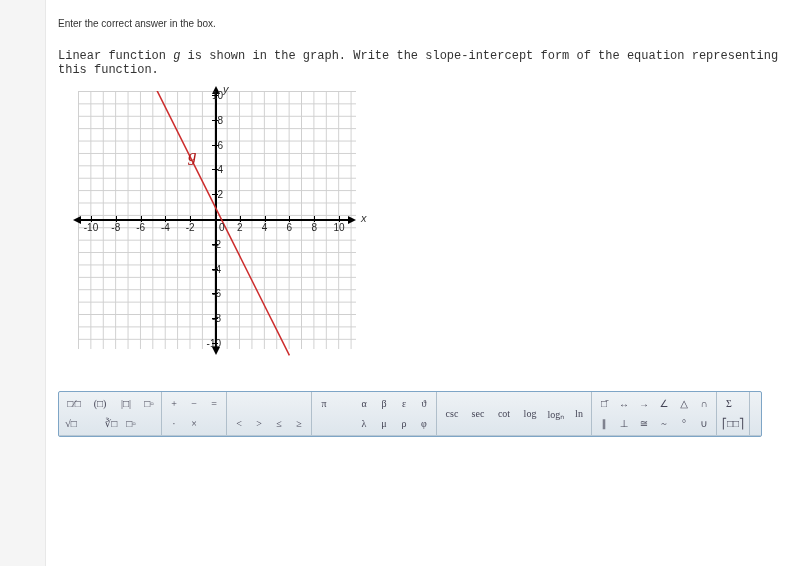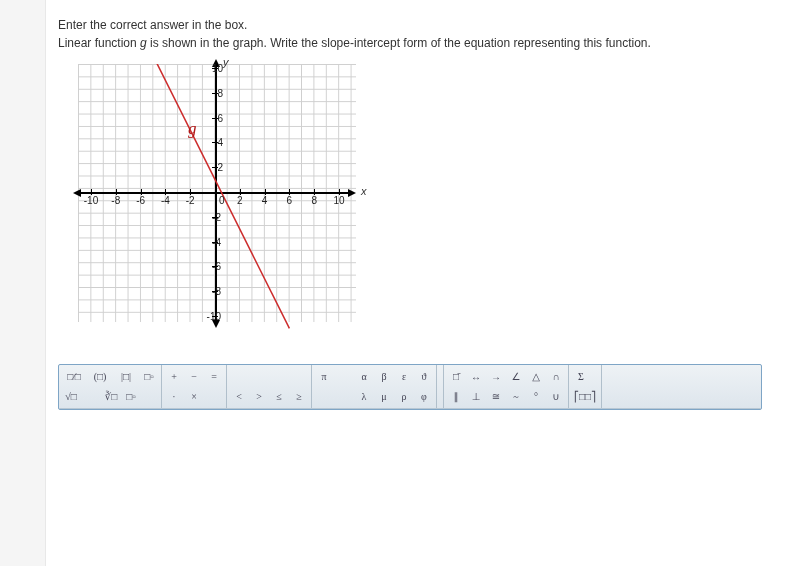--- a/index.html
+++ b/index.html
@@ -17,26 +17,27 @@
     }
     .left-strip {
       position: absolute;
       left: 0; top: 0;
       width: 46px;
       height: 566px;
       background: #f5f5f5;
       border-right: 1px solid #e8e8e8;
     }
     .instruction {
-      font-size: 12px;
-      margin-bottom: 4px;
+      font-size: 10px;
+      margin-bottom: 20px;
     }
     .prompt {
       font-size: 12px;
       margin-bottom: 14px;
+      font-family: Liberation Mono, monospace;
     }
     .graph-box {
       width: 278px;
       height: 278px;
       position: relative;
       margin-left: 20px;
       margin-bottom: 22px;
     }
     .grid {
       position: absolute;
@@ -259,20 +260,28 @@
         <div class="tb-row">
           <div class="tb-btn"></div>
           <div class="tb-btn"></div>
           <div class="tb-btn">λ</div>
           <div class="tb-btn">μ</div>
           <div class="tb-btn">ρ</div>
           <div class="tb-btn">φ</div>
         </div>
       </div>
       <div class="tb-group">
+        <div class="tb-row">
+          <div class="tb-btn tb-wide">csc</div>
+          <div class="tb-btn tb-wide">sec</div>
+          <div class="tb-btn tb-wide">cot</div>
+          <div class="tb-btn tb-wide">log</div>
+          <div class="tb-btn tb-wide">logₙ</div>
+          <div class="tb-btn">ln</div>
+        </div>
       </div>
       <div class="tb-group">
         <div class="tb-row">
           <div class="tb-btn">□̄</div>
           <div class="tb-btn">↔</div>
           <div class="tb-btn">→</div>
           <div class="tb-btn">∠</div>
           <div class="tb-btn">△</div>
           <div class="tb-btn">∩</div>
         </div>

